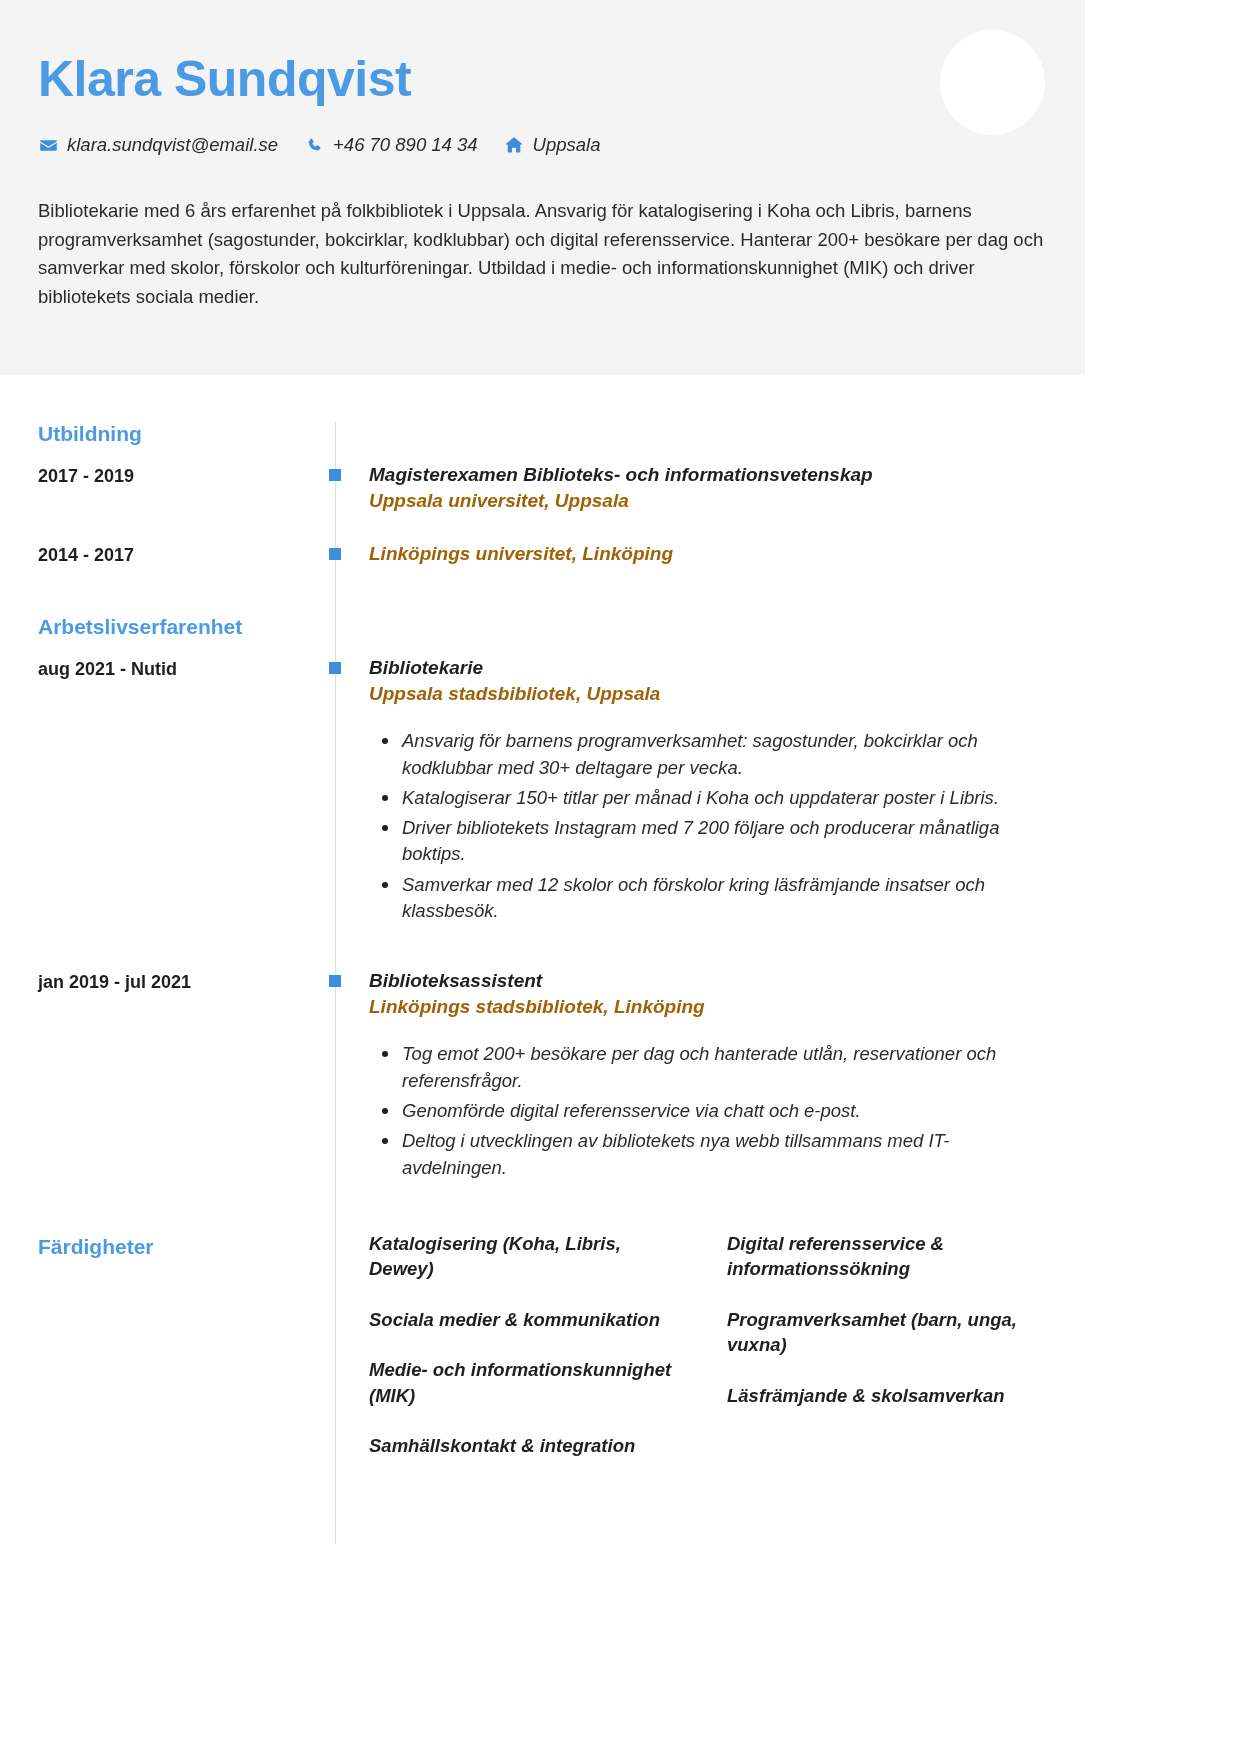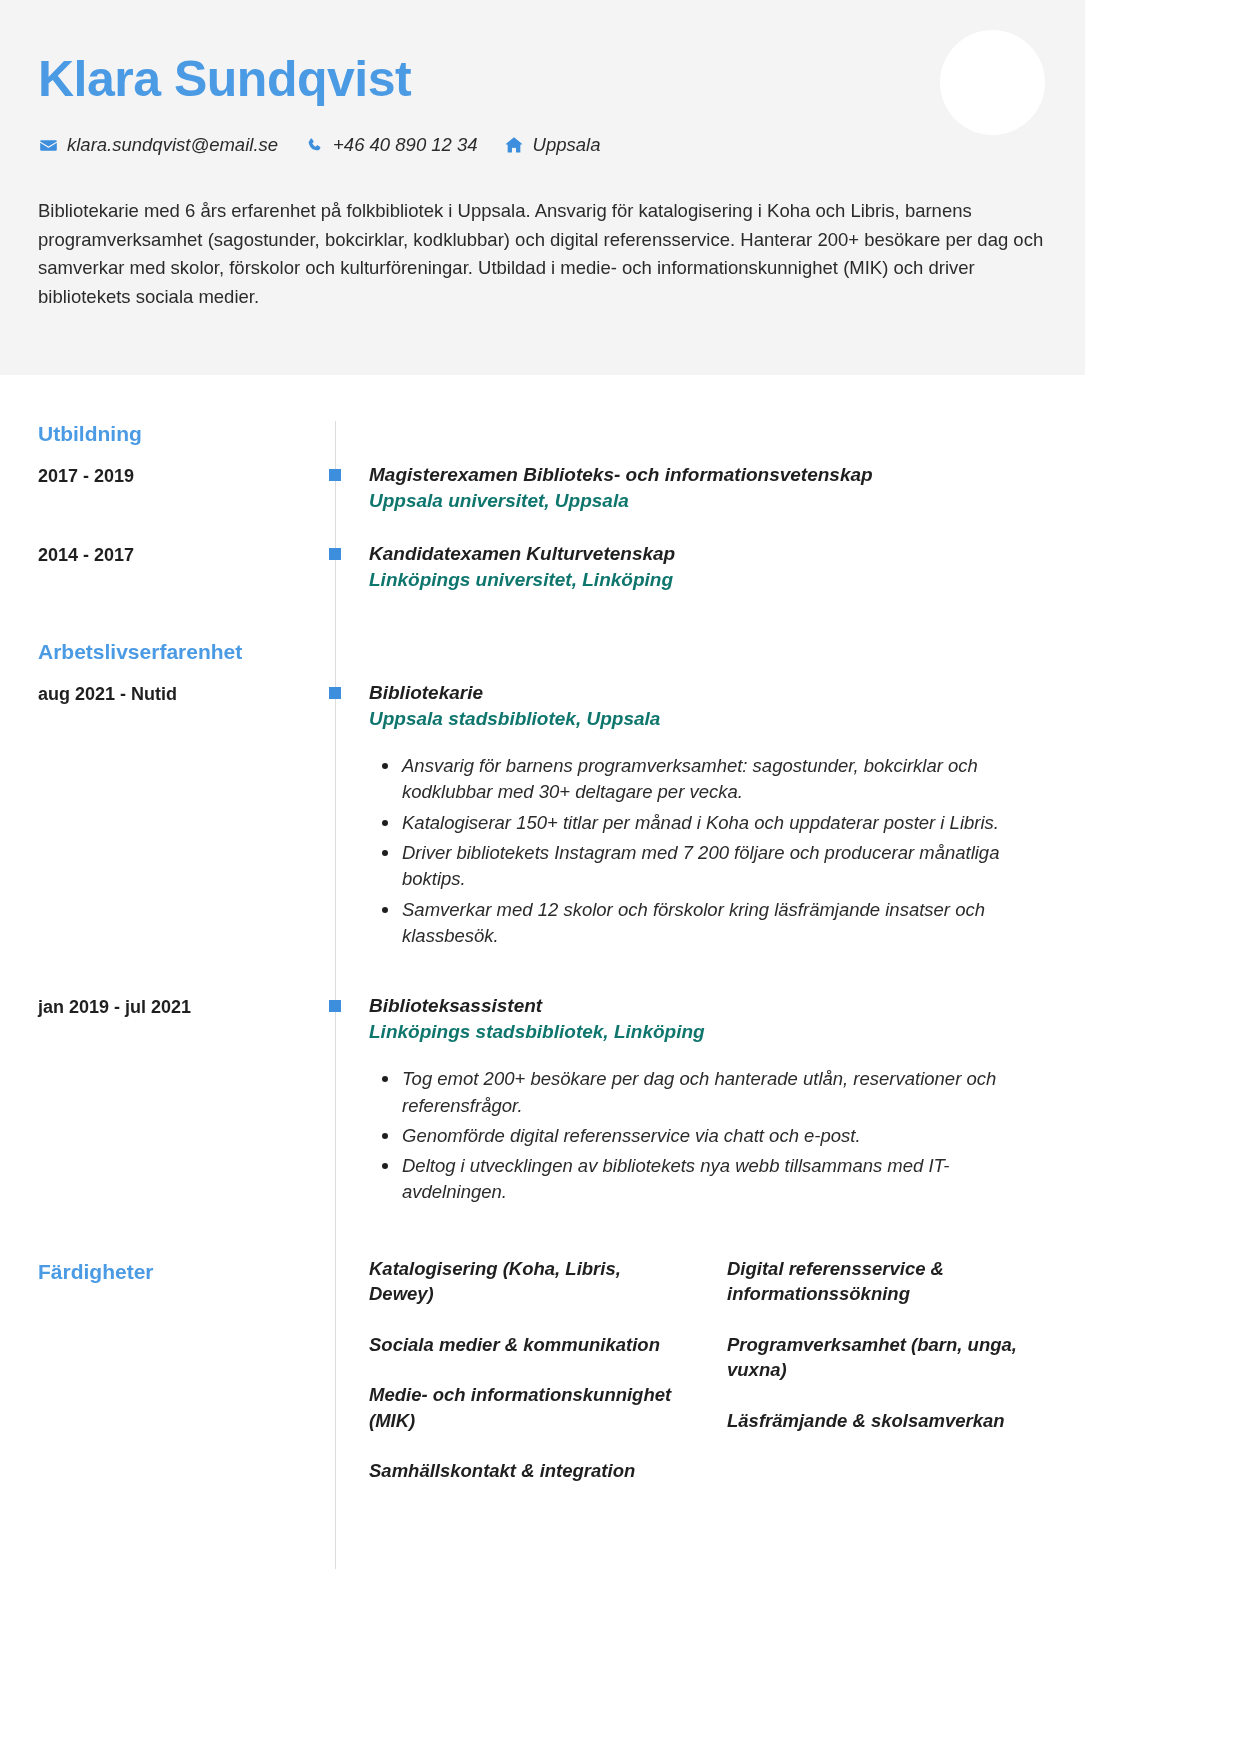--- a/index.html
+++ b/index.html
@@ -147,21 +147,21 @@
   }
   .entry-title {
     font-size: 19px;
     font-weight: 700;
     color: #1f1f1f;
     line-height: 1.35;
   }
   .entry-org {
     font-size: 19px;
     font-weight: 700;
-    color: #0f766e;
+    color: #a16207;
     line-height: 1.35;
   }
   .bullets {
     list-style: none;
     margin-top: 22px;
   }
   .bullets li {
     position: relative;
     font-size: 18.5px;
     line-height: 1.42;
@@ -224,21 +224,21 @@
         </span>
         <span>klara.sundqvist@email.se</span>
       </div>
 
       <div class="contact-item">
         <span class="ico">
           <svg width="19" height="19" viewBox="0 0 24 24" fill="currentColor" aria-hidden="true">
             <path d="M7.4 3.2c.5-.3 1.1-.1 1.4.3l2 3c.3.4.2 1-.2 1.3L9.1 9c.9 2 2.5 3.6 4.5 4.5l1.2-1.5c.3-.4.9-.5 1.3-.2l3 2c.4.3.6.9.3 1.4l-1.2 2c-.3.5-.8.8-1.4.8C9.4 18 6 14.6 4.6 8.2c-.1-.6.2-1.2.7-1.5l2.1-3.5z"></path>
           </svg>
         </span>
-        <span>+46 40 890 12 34</span>
+        <span>+46 70 890 14 34</span>
       </div>
 
       <div class="contact-item">
         <span class="ico">
           <svg width="20" height="20" viewBox="0 0 24 24" fill="currentColor" aria-hidden="true">
             <path d="M12 2.6 1.8 11.1h2.6V21h5.1v-5.6h4.9V21h5.2v-9.9h2.6L12 2.6zm0 2.6 6.2 5.2v.3H5.8v-.3L12 5.2z"></path>
             <path d="M12 3.4 2.6 11.3h3v9.2h3.6v-5.6h5.5v5.6h3.7v-9.2h3L12 3.4z"></path>
           </svg>
         </span>
         <span>Uppsala</span>
@@ -269,21 +269,20 @@
         <div class="entry-org">Uppsala universitet, Uppsala</div>
       </div>
     </div>
 
     <div class="entry edu-entry second">
       <div class="entry-left">
         <div class="date-label">2014 - 2017</div>
       </div>
       <div class="entry-right">
         <div class="marker"></div>
-        <div class="entry-title">Kandidatexamen Kulturvetenskap</div>
         <div class="entry-org">Linköpings universitet, Linköping</div>
       </div>
     </div>
 
     <div class="section sec-gap-work">
       <div class="col-left">
         <div class="section-title">Arbetslivserfarenhet</div>
       </div>
       <div class="col-right"></div>
     </div>

